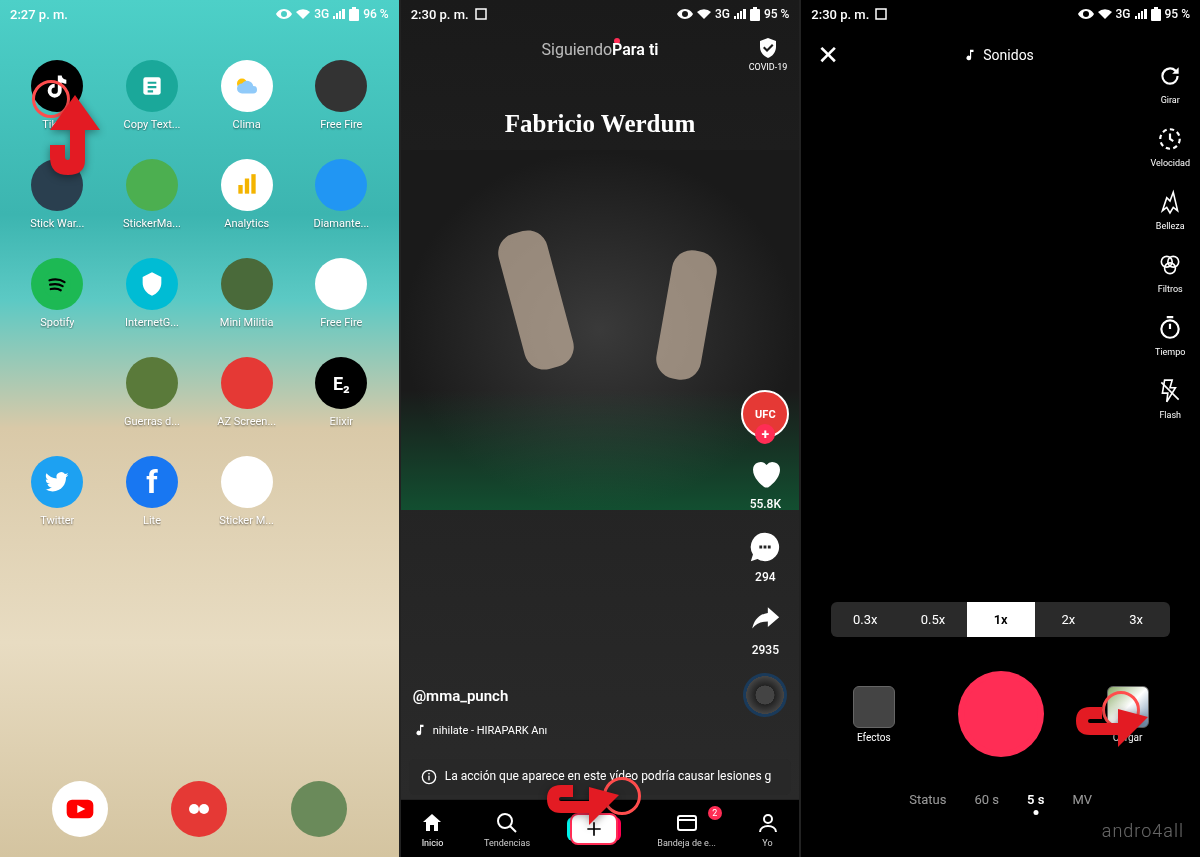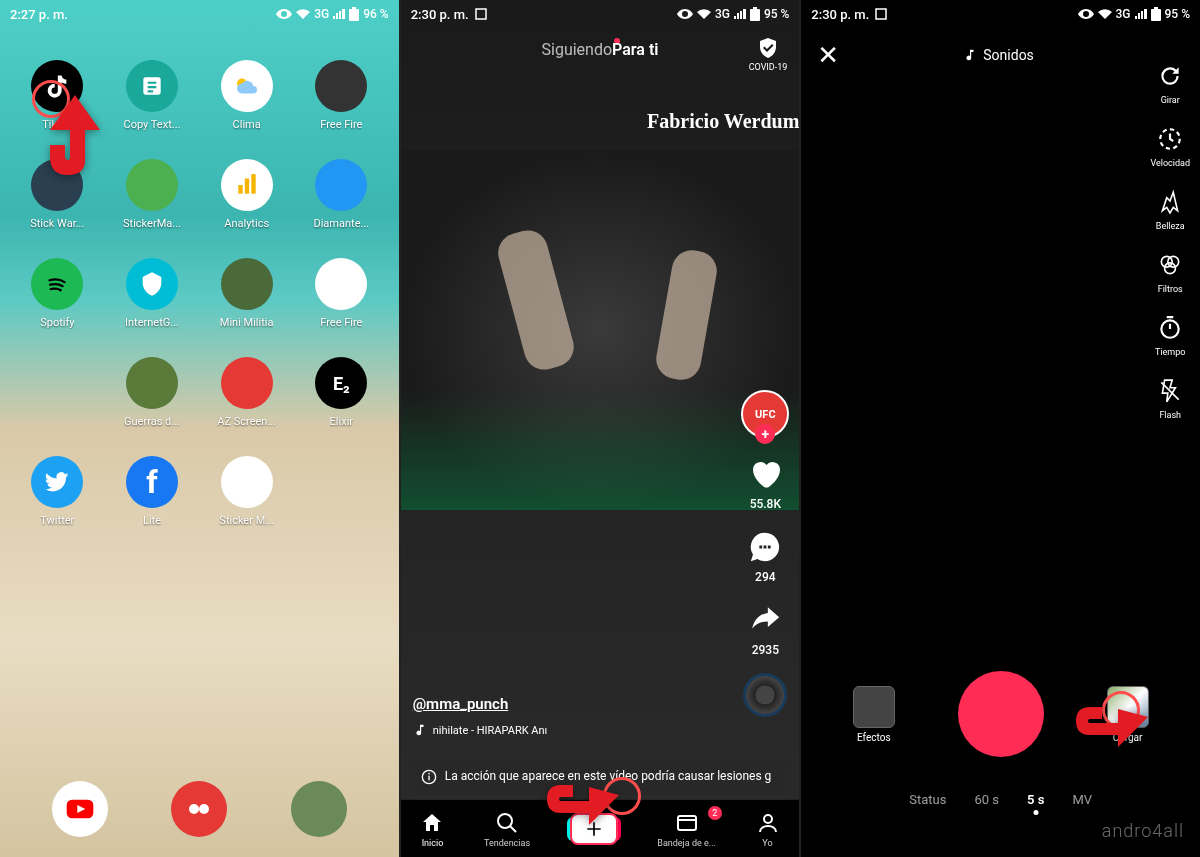--- a/index.html
+++ b/index.html
@@ -54,35 +54,35 @@
 
 
 .p2 { background: #000; }
 .p2 .status-bar { color: #fff; }
 .feed-top { position: absolute; top: 40px; left: 0; right: 0; display: flex; justify-content: center; align-items: center; font-size: 16px; z-index: 20; }
 .feed-top .tab { color: rgba(255,255,255,.7); cursor: pointer; position: relative; }
 .feed-top .tab.active { color: #fff; font-weight: 600; }
 .feed-top .dot { position: absolute; top: -2px; right: -8px; width: 6px; height: 6px; background: #ff2d55; border-radius: 50%; }
 .covid { position: absolute; top: 36px; right: 12px; display: flex; flex-direction: column; align-items: center; font-size: 9px; gap: 2px; z-index: 20; }
 .video-area { position: absolute; top: 0; left: 0; right: 0; bottom: 58px; background: linear-gradient(180deg, #1a1a1a 0%, #2a2a2a 100%); }
-.video-title { position: absolute; top: 110px; left: 0; right: 0; text-align: right; font-size: 20px; font-weight: 700; z-index: 15; font-family: Georgia, serif; }
+.video-title { position: absolute; top: 110px; left: 0; right: 0; text-align: center; font-size: 25px; font-weight: 700; z-index: 15; font-family: Georgia, serif; }
 .fight-scene { position: absolute; top: 150px; left: 0; right: 0; height: 360px; background: radial-gradient(ellipse at center, #3a3a3a 0%, #1a1a1a 70%); overflow: hidden; }
 .fight-scene::before { content:''; position: absolute; bottom: 0; left: 0; right: 0; height: 120px; background: linear-gradient(0deg, rgba(0,200,100,.3), transparent); }
 .fighter { position: absolute; background: rgba(200,180,160,.7); }
 .fighter.f1 { top: 80px; left: 110px; width: 50px; height: 140px; transform: rotate(-15deg); border-radius: 20px; }
 .fighter.f2 { top: 100px; right: 90px; width: 45px; height: 130px; transform: rotate(10deg); border-radius: 20px; }
 .side-actions { position: absolute; right: 10px; bottom: 140px; display: flex; flex-direction: column; align-items: center; gap: 16px; z-index: 20; }
 .side-item { display: flex; flex-direction: column; align-items: center; gap: 3px; cursor: pointer; }
 .side-ic { width: 40px; height: 40px; display: flex; align-items: center; justify-content: center; }
 .side-cnt { font-size: 12px; font-weight: 500; }
 .avatar-ring { width: 48px; height: 48px; border-radius: 50%; background: #e53935; border: 2px solid #fff; display: flex; align-items: center; justify-content: center; font-size: 11px; font-weight: bold; position: relative; }
 .avatar-ring .plus { position: absolute; bottom: -8px; left: 50%; transform: translateX(-50%); width: 20px; height: 20px; background: #ff2d55; border-radius: 50%; display: flex; align-items: center; justify-content: center; font-size: 14px; }
 .spin-disc { width: 44px; height: 44px; border-radius: 50%; background: radial-gradient(circle, #444 30%, #222 31%, #444 60%, #1a3a5a 61%); }
 .vid-meta { position: absolute; bottom: 120px; left: 12px; right: 80px; z-index: 15; }
-.vid-user { font-size: 15px; font-weight: 600; margin-bottom: 10px; text-decoration: underline; }
+.vid-user { font-size: 15px; font-weight: 600; margin-bottom: 18px; }
 .vid-sound { font-size: 11px; display: flex; align-items: center; gap: 6px; }
 .warning-bar { position: absolute; bottom: 62px; left: 8px; right: 8px; background: rgba(40,40,40,.95); border-radius: 6px; padding: 10px 12px; font-size: 12px; display: flex; gap: 8px; z-index: 18; }
 .bottom-nav { position: absolute; bottom: 0; left: 0; right: 0; height: 58px; background: #000; display: flex; justify-content: space-around; align-items: center; border-top: 1px solid #222; z-index: 25; }
 .nav-item { display: flex; flex-direction: column; align-items: center; gap: 2px; cursor: pointer; font-size: 9px; color: rgba(255,255,255,.8); }
 .nav-item.active { color: #fff; }
 .nav-ic { height: 26px; display: flex; align-items: center; justify-content: center; }
 .create-btn { width: 48px; height: 32px; background: #fff; border-radius: 8px; display: flex; align-items: center; justify-content: center; position: relative; border: 2px solid #ff2d55; cursor: pointer; }
 .create-btn::before { content:''; position: absolute; left: -5px; top: 2px; bottom: 2px; width: 8px; background: #00f2ea; border-radius: 6px 0 0 6px; z-index: -1; }
 .create-btn::after { content:''; position: absolute; right: -5px; top: 2px; bottom: 2px; width: 8px; background: #ff0050; border-radius: 0 6px 6px 0; z-index: -1; }
 .badge { position: absolute; top: -4px; right: -6px; background: #ff2d55; color: #fff; font-size: 9px; min-width: 14px; height: 14px; border-radius: 7px; display: flex; align-items: center; justify-content: center; padding: 0 3px; }
@@ -544,20 +544,27 @@
       <div class="tool-ic">
             <svg width="26" height="26" viewBox="0 0 24 24">
               <path d="M7 2l-2 12h5l-1 8 8-13h-5l2-7z" fill="none" stroke="#fff" stroke-width="1.5"></path>
               <line x1="4" y1="4" x2="20" y2="20" stroke="#fff" stroke-width="1.5"></line>
             </svg>
           </div>
       <span class="tool-lbl">Flash</span>
     </div>
   </div>
 
+  <div class="speed-row" id="speed-row">
+        <div class="speed-opt">0.3x</div>
+        <div class="speed-opt">0.5x</div>
+        <div class="speed-opt active">1x</div>
+        <div class="speed-opt">2x</div>
+        <div class="speed-opt">3x</div>
+      </div>
 
   <div class="rec-row">
     <div class="rec-side">
       <div class="rec-thumb"></div>
       <span class="rec-lbl">Efectos</span>
     </div>
     <div class="rec-btn"></div>
     <div class="rec-side">
       <div class="rec-thumb" style="background:linear-gradient(135deg,#8a6 0%,#fff 50%,#68a 100%)"></div>
       <span class="rec-lbl">Cargar</span>

